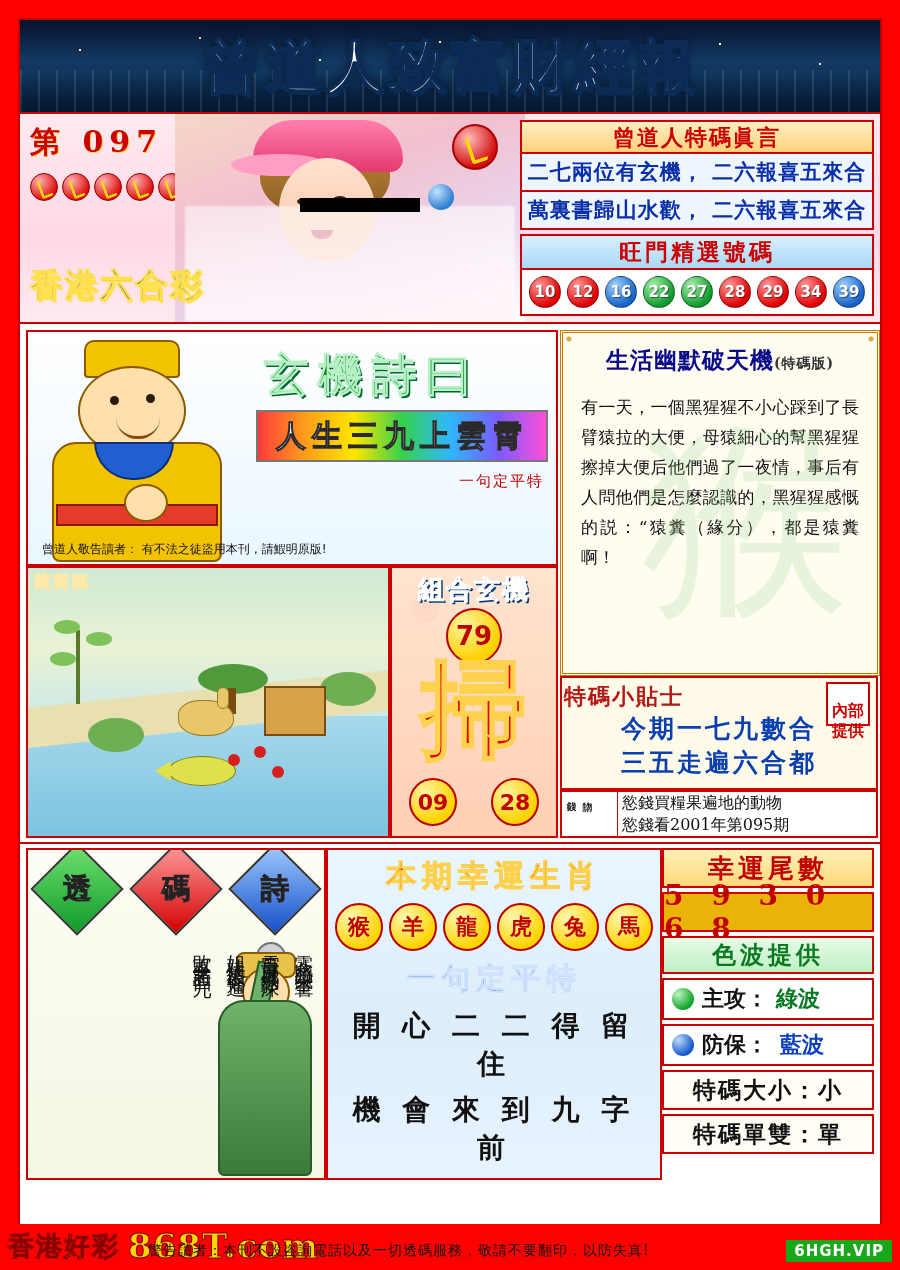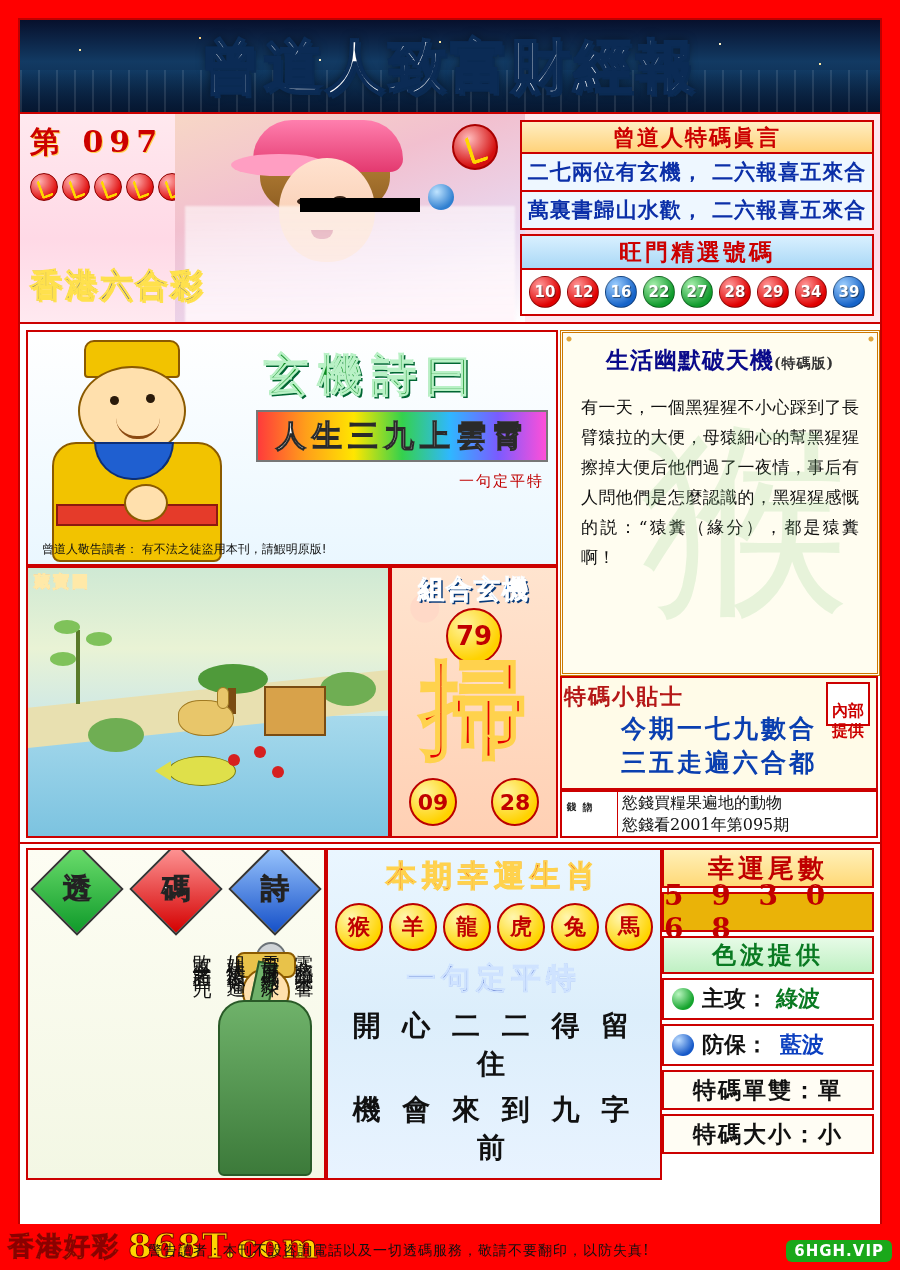--- a/index.html
+++ b/index.html
@@ -442,21 +442,21 @@
     -webkit-text-stroke:1px #7a0000;letter-spacing:1px;
   }
   .foot-note{
     position:absolute;left:148px;bottom:10px;right:100px;
     font-family:"DejaVu Serif","Liberation Serif",serif;
     font-size:14px;color:#111;background:transparent;letter-spacing:1px;
   }
   .foot-badge{
     position:absolute;right:8px;bottom:8px;
     background:#1aa81a;color:#ffffff;font-size:15px;font-weight:bold;
-    padding:2px 8px;border-radius:6px;letter-spacing:1px;
+    padding:2px 8px;border-radius:0;letter-spacing:1px;
   }
 </style>
 </head>
 <body>
 
 <div class="page">
 
   <div class="masthead">
     <div class="sky-dots"></div>
     <div class="bridge"></div>
@@ -644,26 +644,26 @@
         <span class="wave-dot wg"></span>
         <span>主攻：</span>
         <span class="val">綠波</span>
       </div>
       <div class="rb-cell rb-wave">
         <span class="wave-dot wb"></span>
         <span>防保：</span>
         <span class="valb">藍波</span>
       </div>
       <div class="rb-cell rb-kv">
+        <span>特碼大小：</span>
+        <span>小</span>
+      </div>
+      <div class="rb-cell rb-kv">
         <span>特碼單雙：</span>
         <span>單</span>
-      </div>
-      <div class="rb-cell rb-kv">
-        <span>特碼大小：</span>
-        <span>小</span>
       </div>
     </div>
   </div>
 </div>
 
 <div class="footer">
   <div class="foot-left">香港好彩</div>
   <div class="foot-url">868T.com</div>
   <div class="foot-note">警告讀者：本刊不設咨詢電話以及一切透碼服務，敬請不要翻印，以防失真!</div>
   <div class="foot-badge">6HGH.VIP</div>

